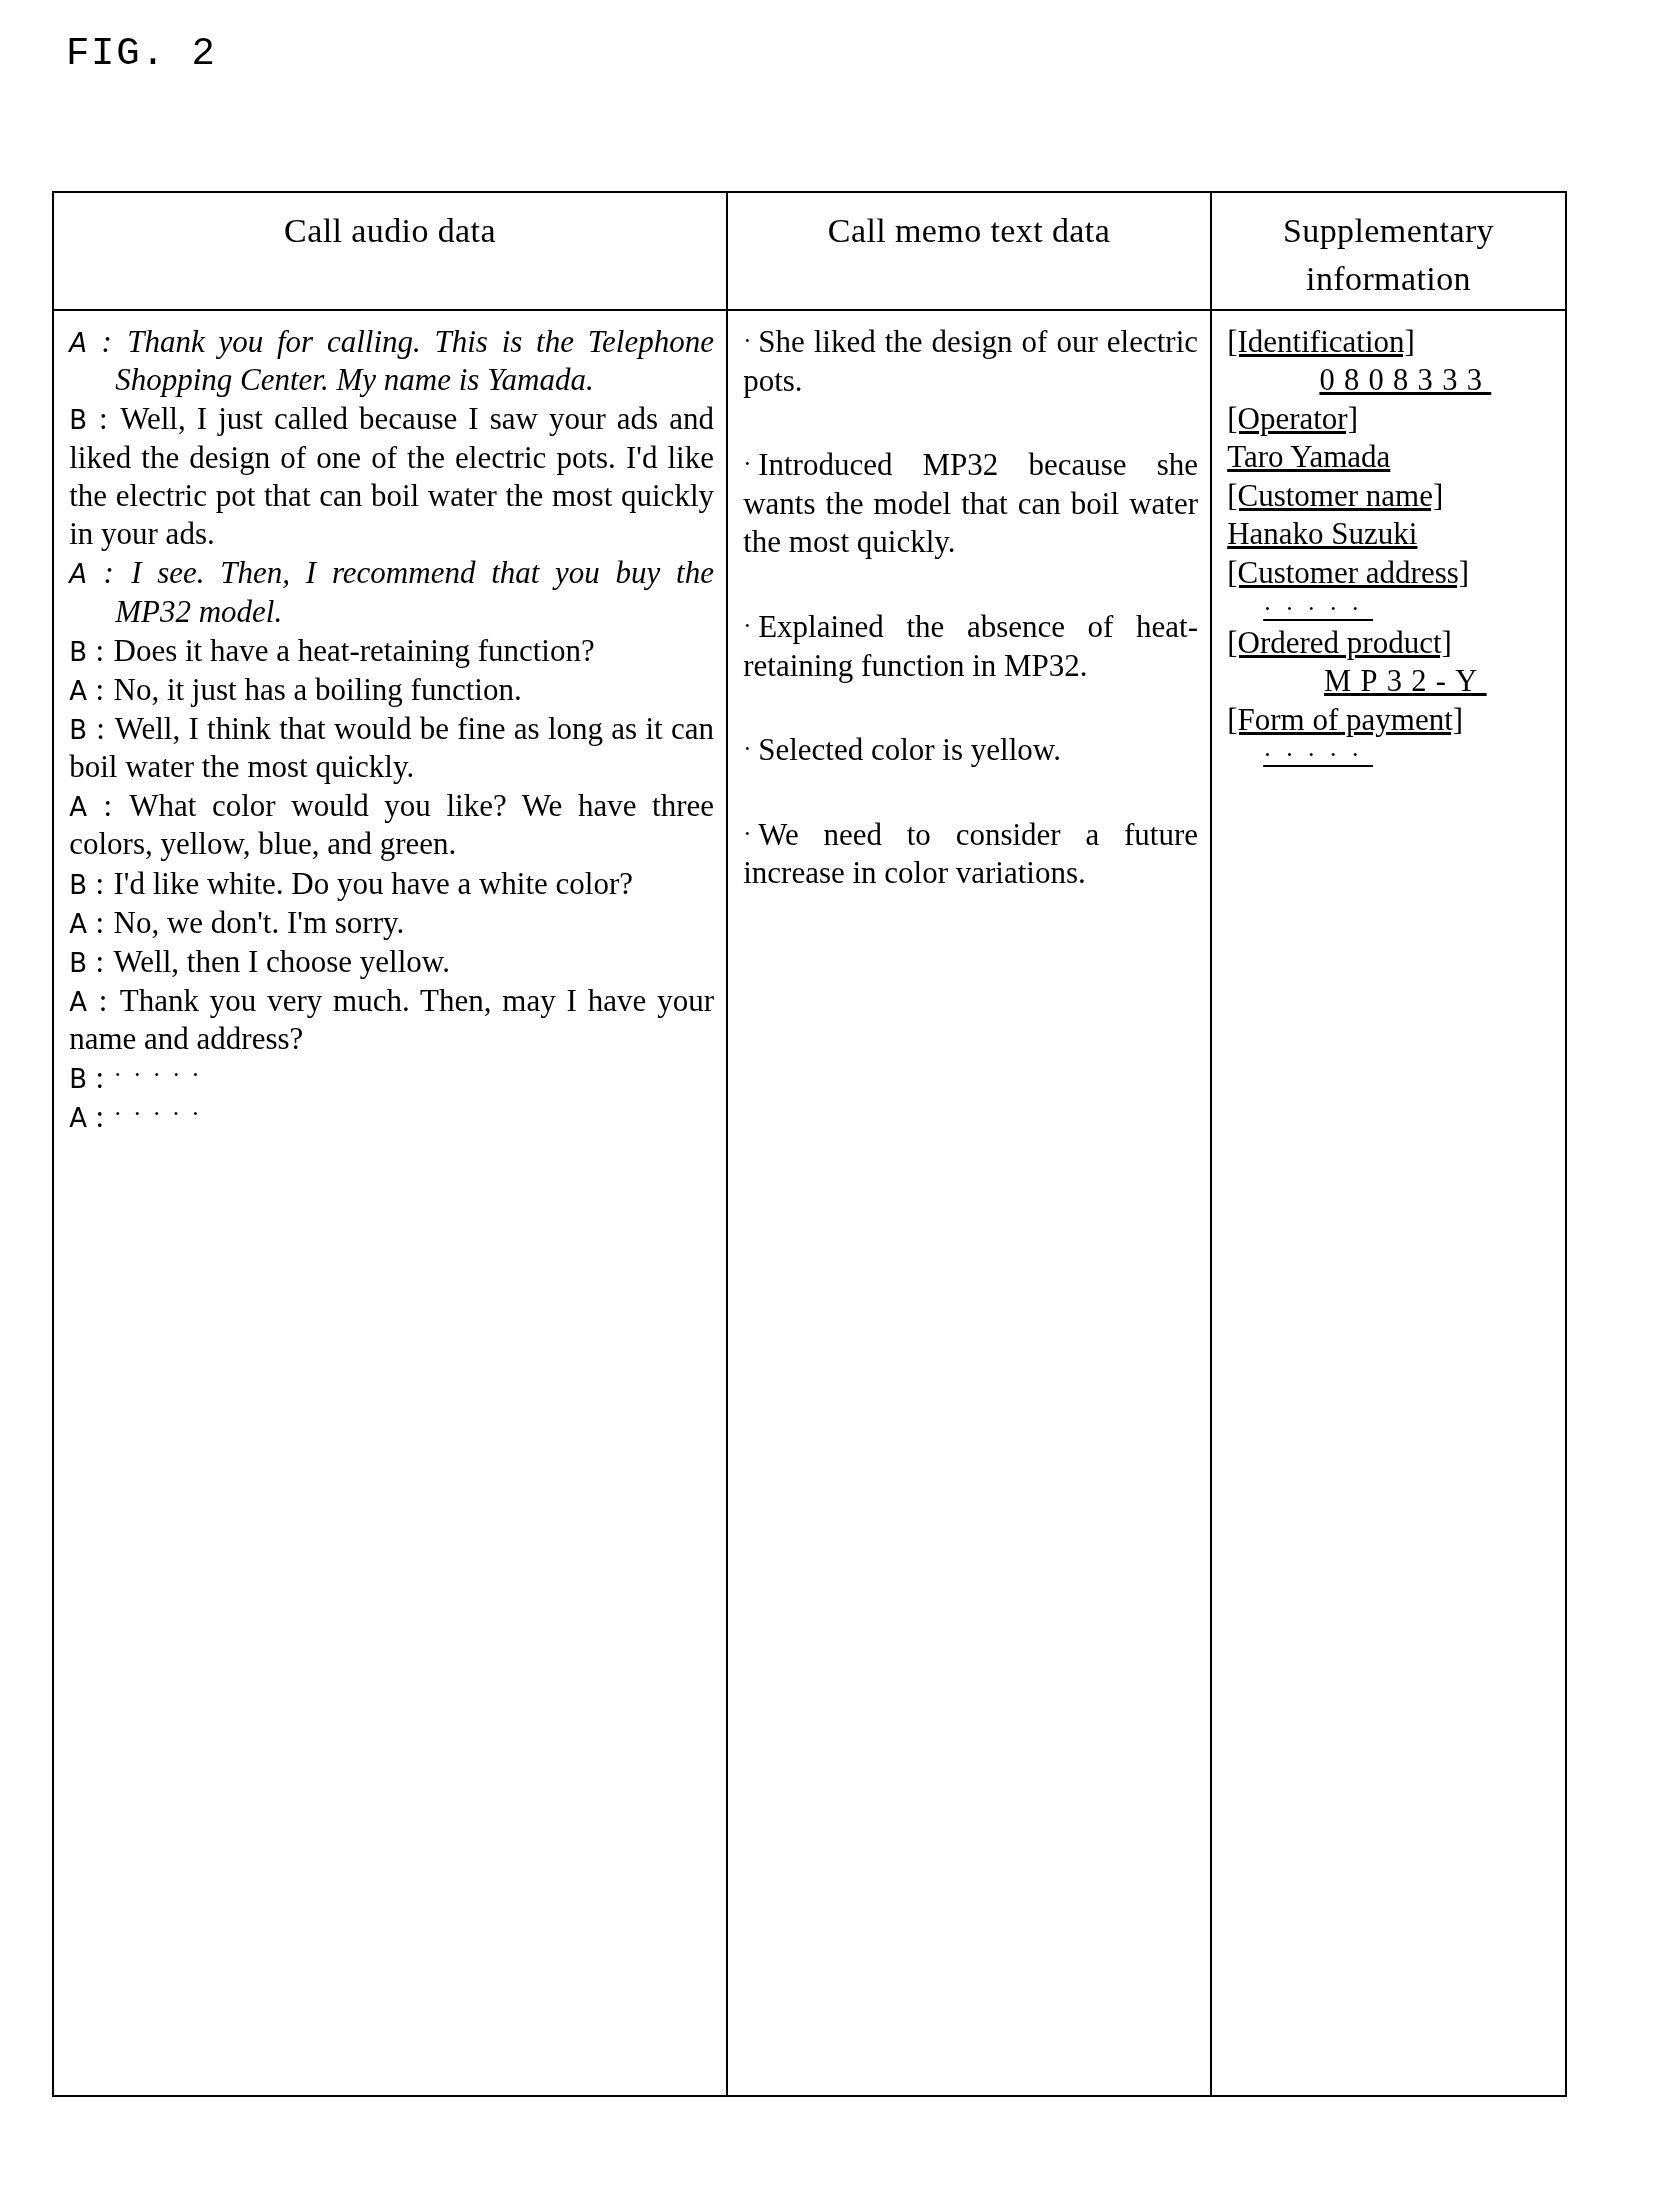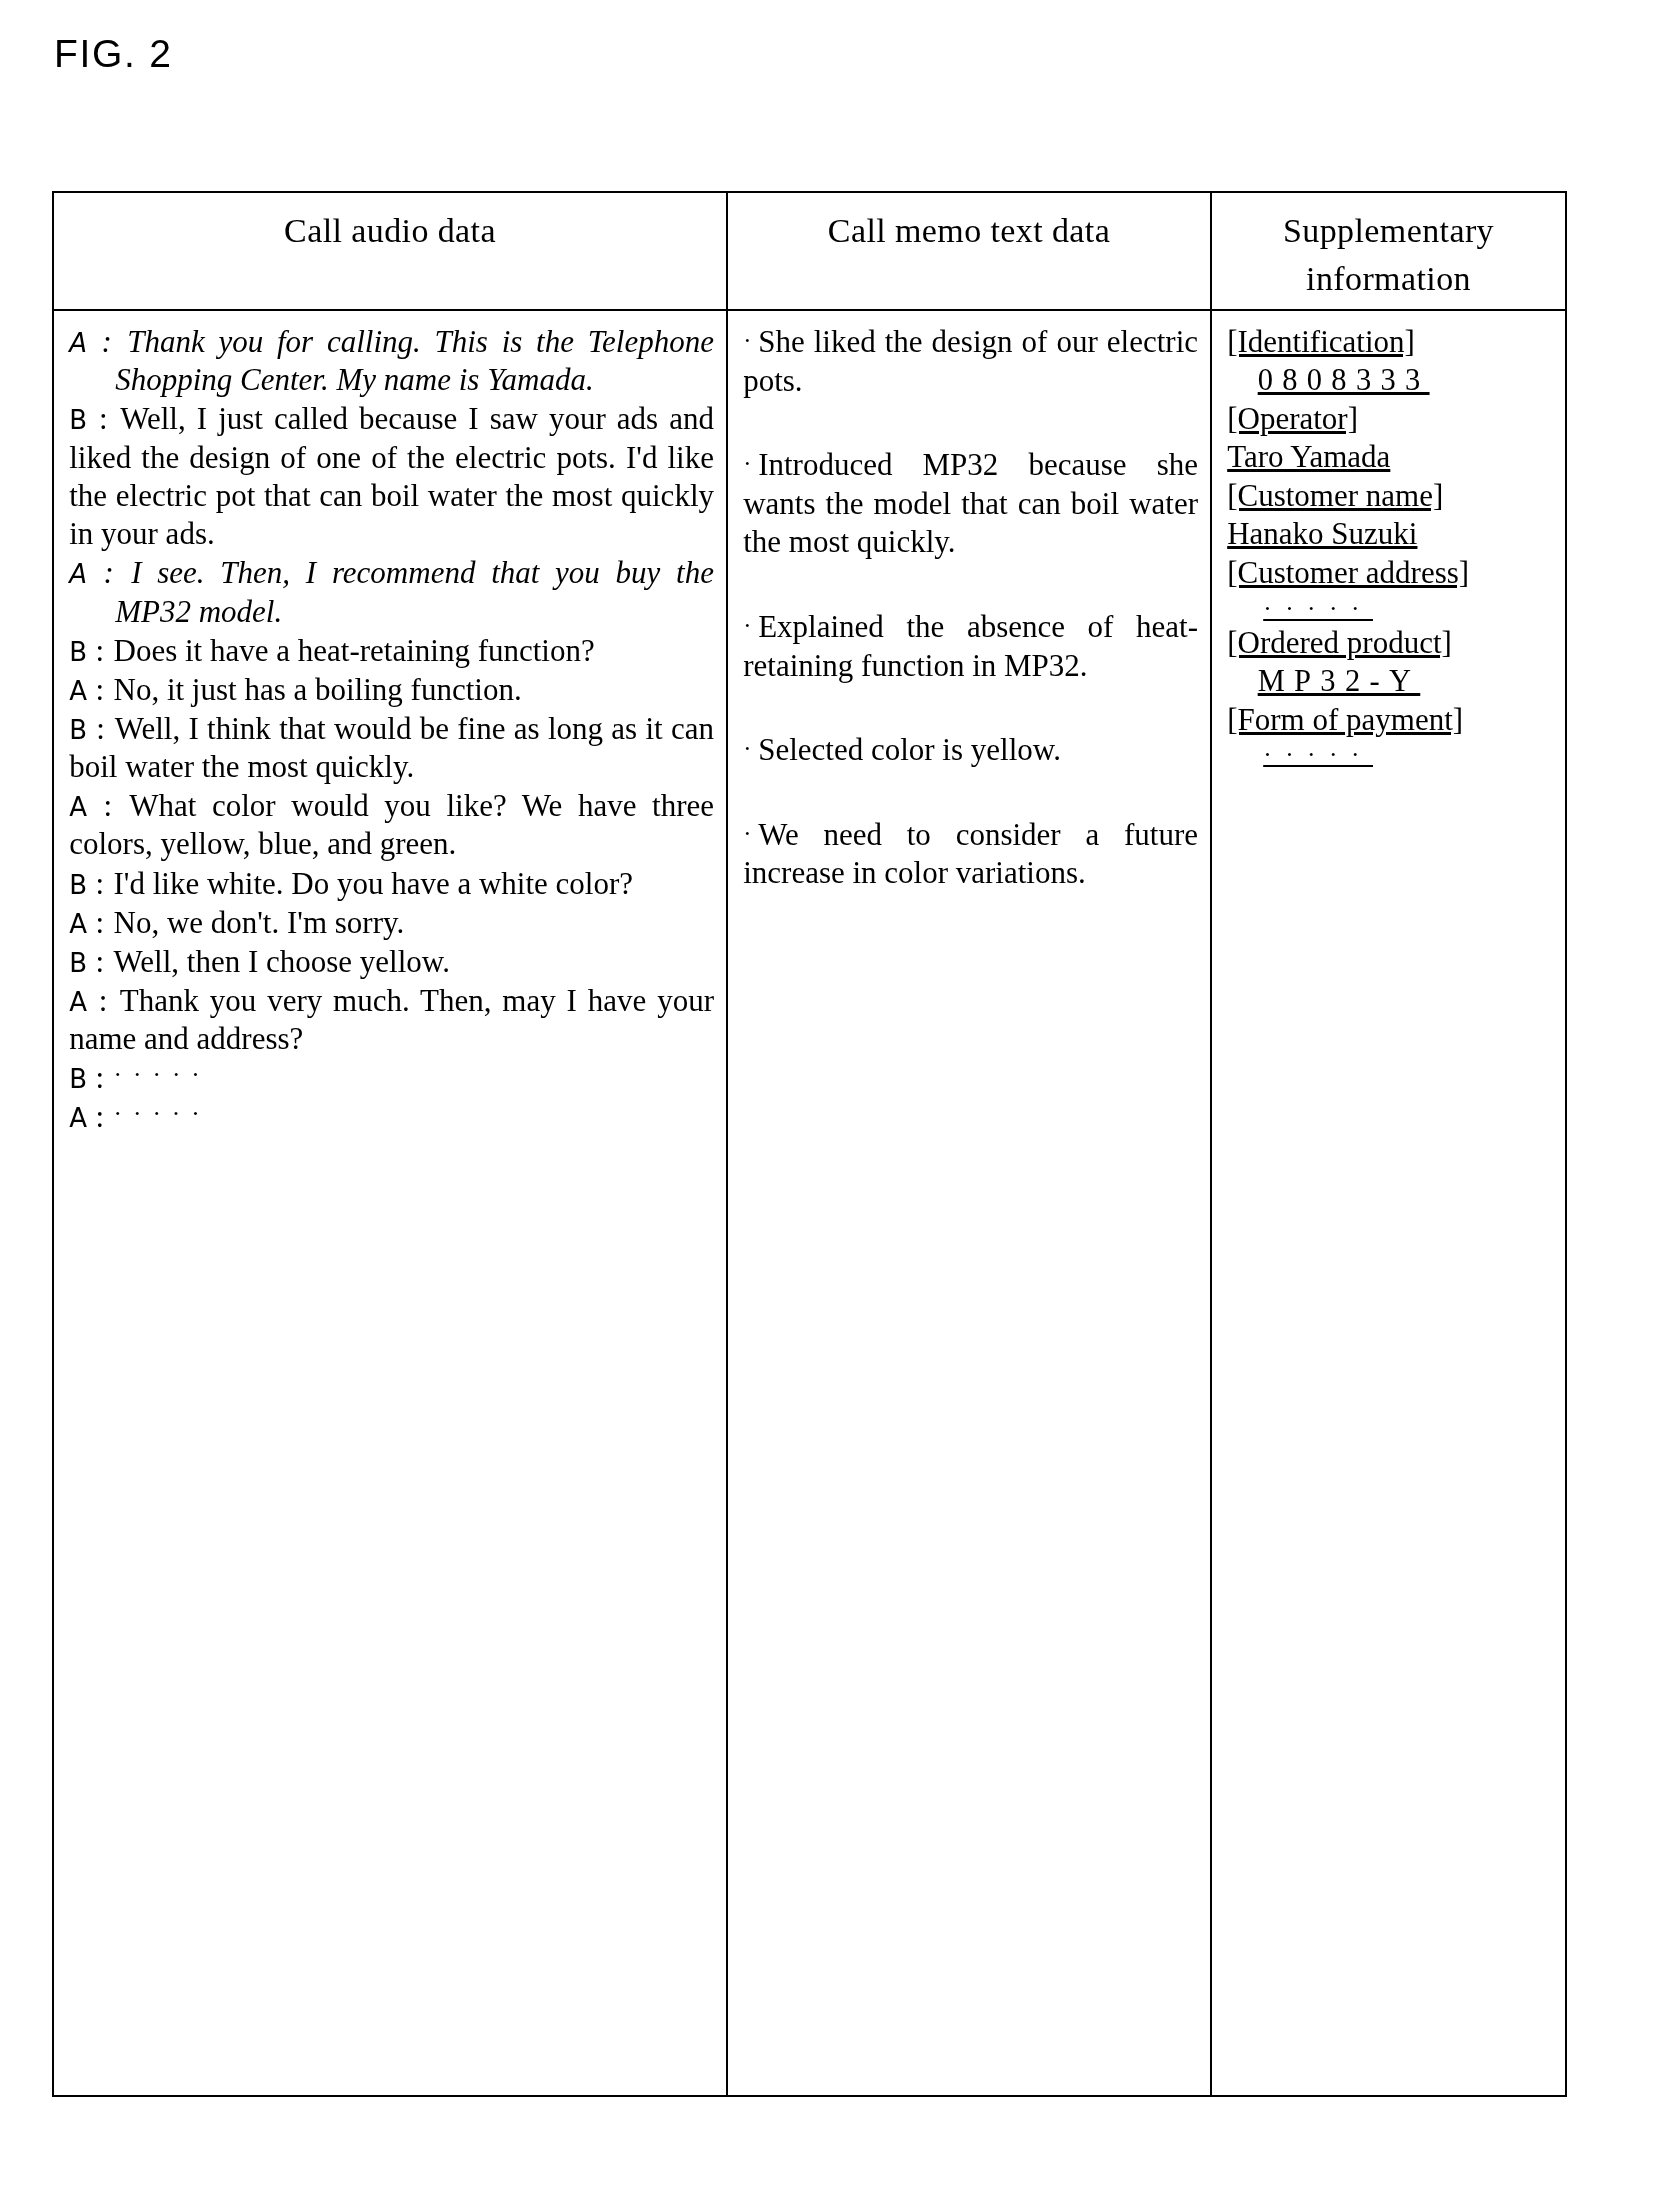--- a/index.html
+++ b/index.html
@@ -12,23 +12,23 @@
     height: 2194px;
     font-family: "Liberation Serif", "DejaVu Serif", serif;
     color: #000000;
     position: relative;
     overflow: hidden;
   }
 
   
   .fig-label {
     position: absolute;
-    left: 54px;
+    left: 66px;
     top: 32px;
-    font-family: Liberation Sans, sans-serif;
+    font-family: Liberation Mono, monospace;
     font-size: 39px;
     letter-spacing: 1.7px;
     color: #000;
     white-space: nowrap;
   }
 
   
   .table-wrap {
     position: absolute;
     left: 52px;
@@ -135,20 +135,21 @@
     line-height: 1.245;
     white-space: nowrap;
     margin: 0;
     text-decoration: underline;
   }
   .supp-value-wide {
     display: block;
     padding-left: 30.5px;
     letter-spacing: 9.3px;
     font-size: 30.5px;
+    text-align: center;
   }
   .supp-dots {
     display: block;
     padding-left: 36px;
     letter-spacing: 13.5px;
     font-size: 25.4px;
     vertical-align: 0.2em;
   }
 </style>
 </head>

